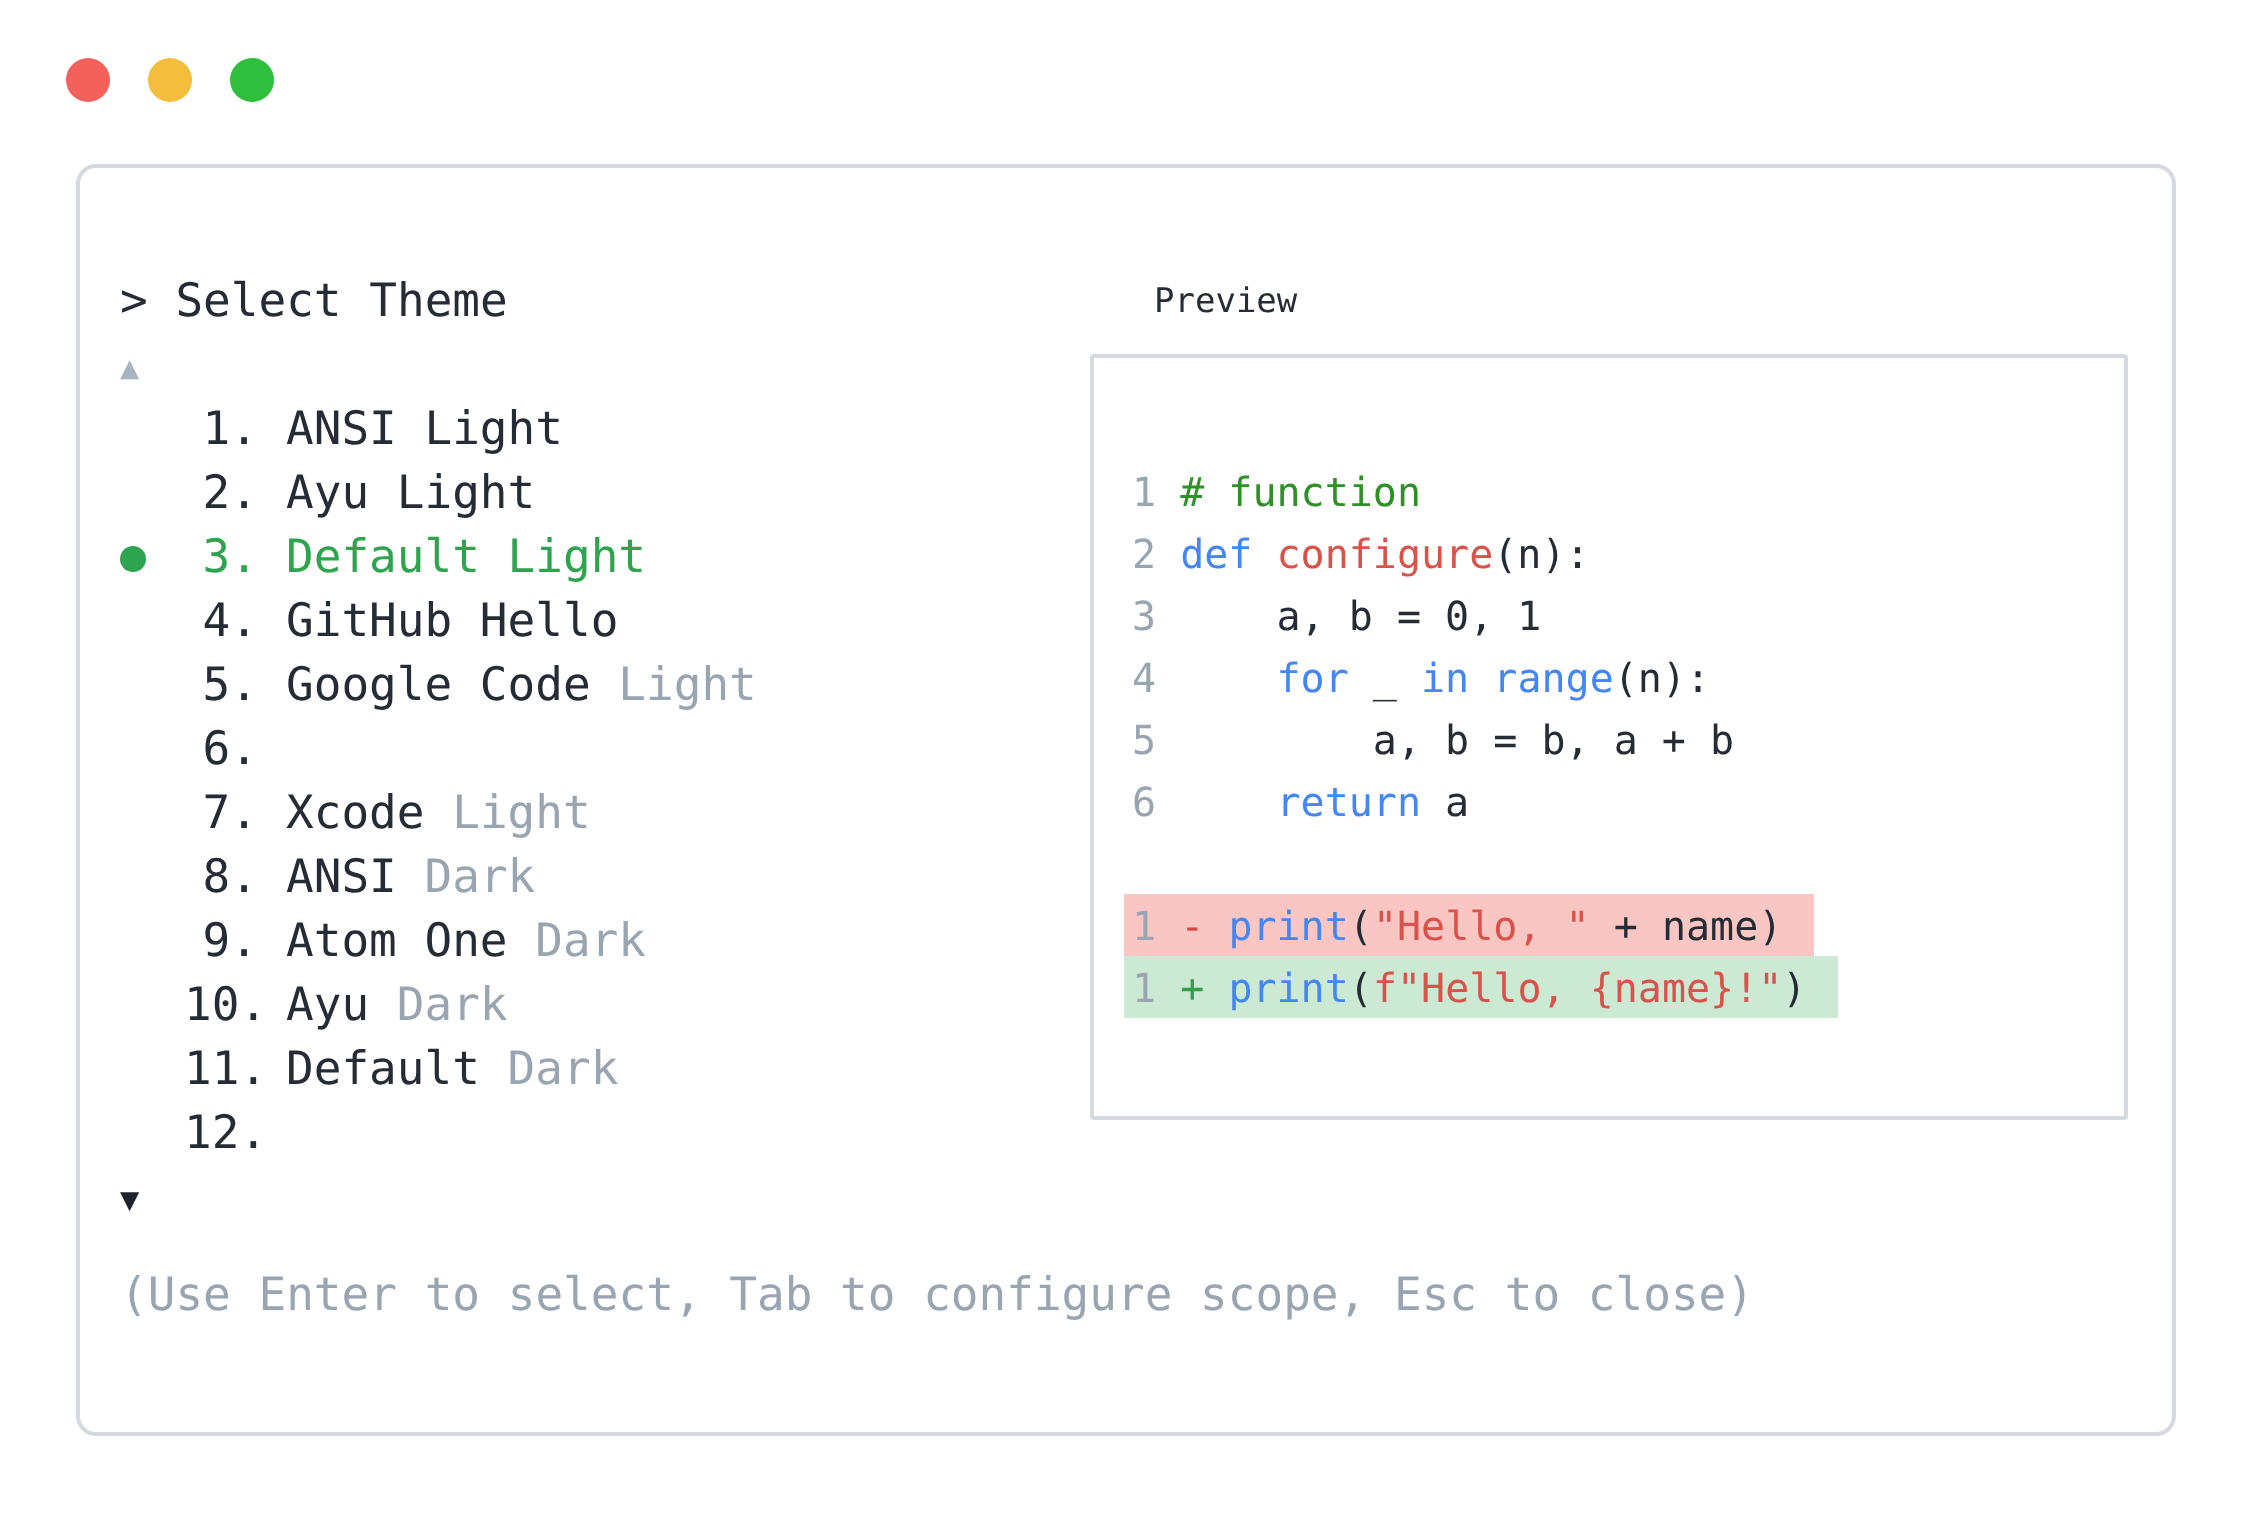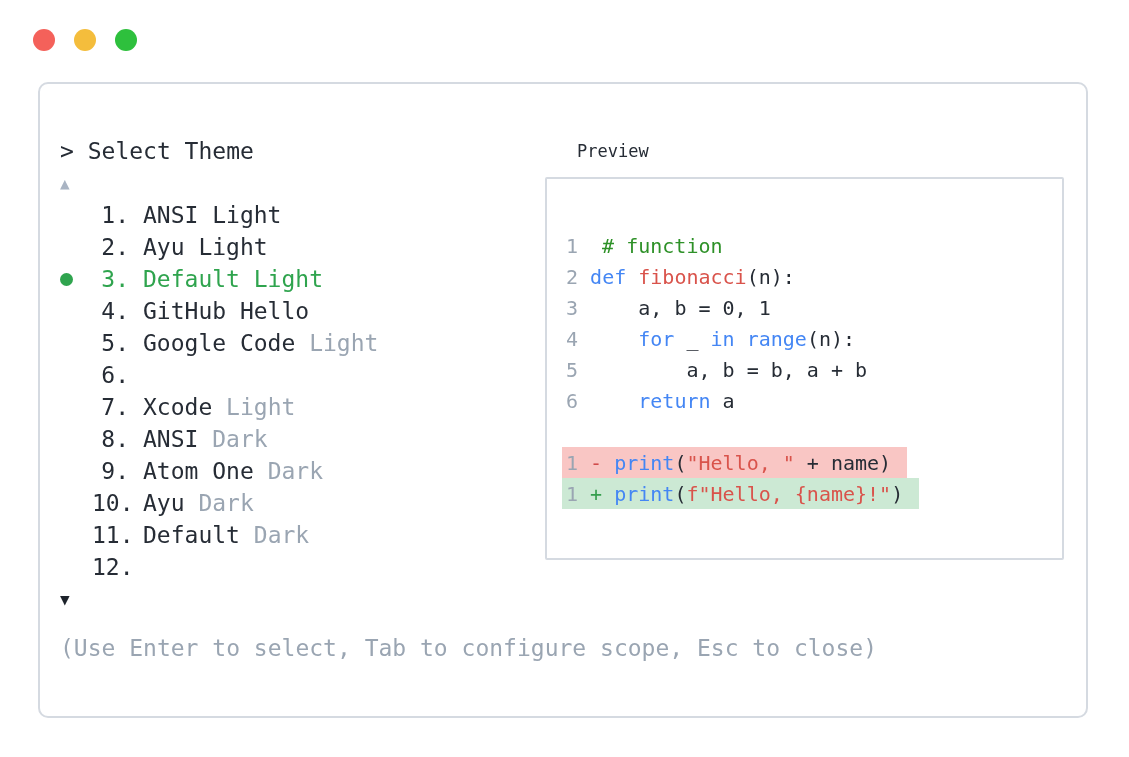--- a/index.html
+++ b/index.html
@@ -58,21 +58,21 @@
     background: #ffffff;
     overflow: hidden;
   }
   .cline {
     height: 31px; display: flex; align-items: center;
     font-size: 20px; white-space: pre; color: var(--text);
   }
   .ln { color: var(--muted); display: inline-block; min-width: 24px; }
   .tk-pl  { color: var(--text); }
   .tk-kw  { color: var(--code_keyword); }
-  .tk-com { color: var(--code_comment); margin-left: 12px; }
+  .tk-com { color: var(--code_comment); }
   .tk-fn  { color: var(--code_name); }
   .tk-str { color: var(--code_string); }
   .hl {
     display: inline-flex; align-items: center; height: 31px;
     margin-left: -4px; padding: 0 16px 0 4px;
   }
   .hl.removed { background: var(--diff_removed_bg); }
   .hl.added   { background: var(--diff_added_bg); }
   .sign.removed { color: var(--diff_removed_fg); background: transparent; }
   .sign.added   { color: var(--diff_added_fg);   background: transparent; }
@@ -109,21 +109,21 @@
       </div>
     <div class="trow">
       <span class="arrow-down">▼</span>
     </div>
     <div class="trow help">(Use Enter to select, Tab to configure scope, Esc to close)</div>
   </div>
 
   <div class="preview-title">Preview</div>
   <div class="preview-box" id="preview-code">
       <div class="cline"><span class="ln">1 </span><span class="tk-com"># function</span></div>
-      <div class="cline"><span class="ln">2 </span><span class="tk-kw">def </span><span class="tk-fn">fibonacci</span><span class="tk-pl">(n):</span></div>
+      <div class="cline"><span class="ln">2 </span><span class="tk-kw">def </span><span class="tk-fn">configure</span><span class="tk-pl">(n):</span></div>
       <div class="cline"><span class="ln">3 </span><span class="tk-pl">    a, b = 0, 1</span></div>
       <div class="cline"><span class="ln">4 </span><span class="tk-pl">    </span><span class="tk-kw">for</span><span class="tk-pl"> _ </span><span class="tk-kw">in</span><span class="tk-pl"> </span><span class="tk-kw">range</span><span class="tk-pl">(n):</span></div>
       <div class="cline"><span class="ln">5 </span><span class="tk-pl">        a, b = b, a + b</span></div>
       <div class="cline"><span class="ln">6 </span><span class="tk-pl">    </span><span class="tk-kw">return</span><span class="tk-pl"> a</span></div>
       <div class="cline"></div>
       <div class="cline"><span class="hl removed"><span class="ln">1 </span><span class="sign removed">- </span><span class="tk-kw">print</span><span class="tk-pl">(</span><span class="tk-str">"Hello, "</span><span class="tk-pl"> + name)</span></span></div>
       <div class="cline"><span class="hl added"><span class="ln">1 </span><span class="sign added">+ </span><span class="tk-kw">print</span><span class="tk-pl">(</span><span class="tk-str">f"Hello, {name}!"</span><span class="tk-pl">)</span></span></div>
     </div>
 
 </div>

